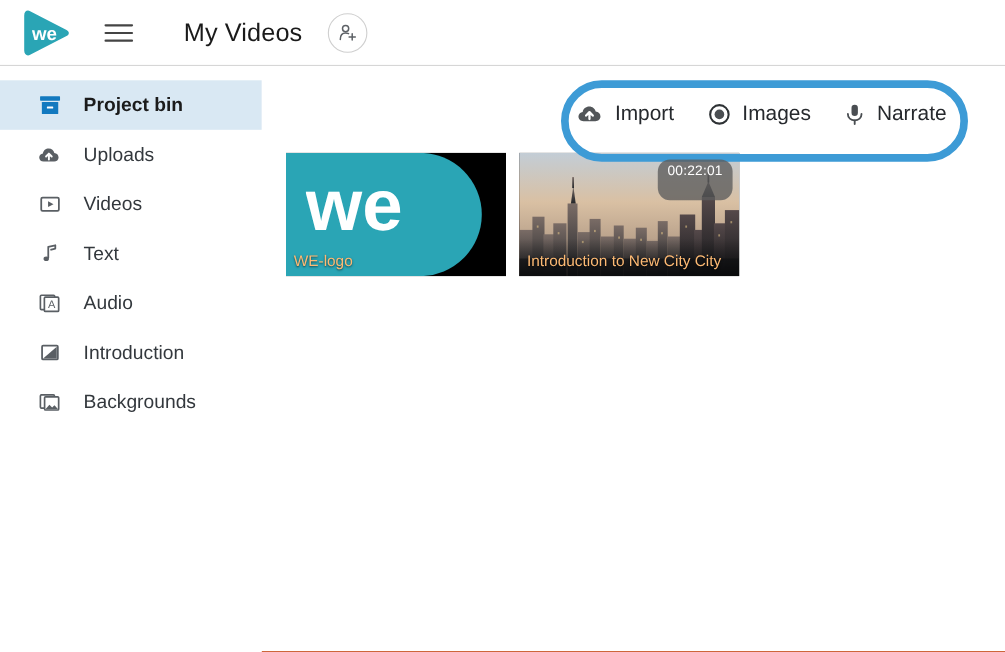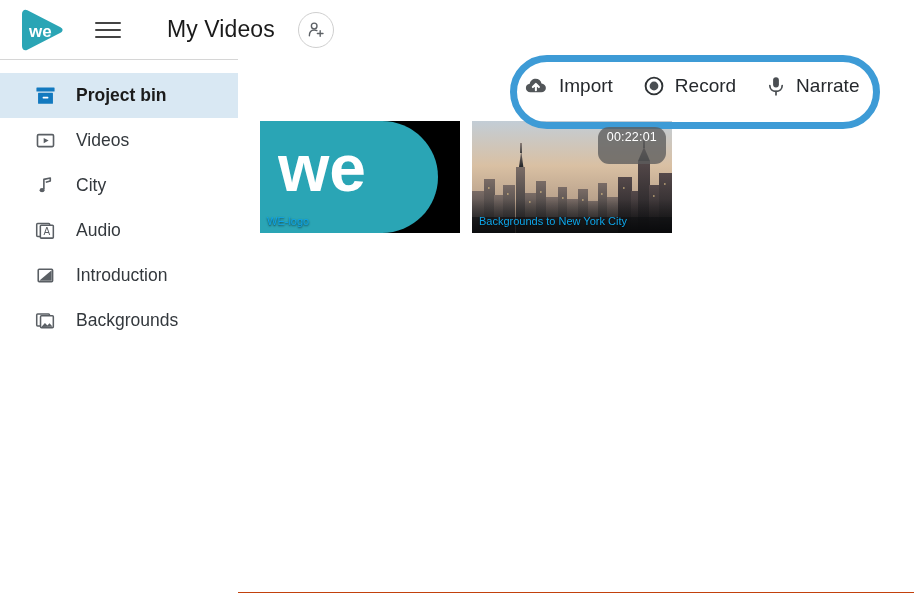--- a/index.html
+++ b/index.html
@@ -109,21 +109,21 @@
     align-items: center;
     justify-content: center;
     color: #5a5f64;
   }
   .sidebar-item.active .si-icon { color: #1279bf; }
   .sidebar-item .si-label { white-space: nowrap; line-height: 1; }
 
   
   #content {
     position: absolute;
-    left: 238px; top: 54px;
+    left: 238px; top: 72px;
     width: 676px; height: 424px;
     background: #fff;
   }
 
   
   #media-toolbar {
     position: absolute;
     left: 286px;
     top: 19px;
     display: flex;
@@ -206,22 +206,22 @@
     position: absolute;
     inset: 0;
     background: linear-gradient(#b9c4cf 0%, #cfb99f 32%, #8a7b74 55%, #2d2f33 86%, #16181b 100%);
     overflow: hidden;
   }
 
   .tile-label {
     position: absolute;
     left: 7px;
     bottom: 6px;
-    color: #0ea5e9;
-    font-size: 11px;
+    color: #fdba74;
+    font-size: 14px;
     z-index: 4;
     white-space: nowrap;
     text-shadow: 0 1px 2px rgba(0,0,0,.65);
   }
   .tile-shade {
     position: absolute;
     left: 0; right: 0; bottom: 0;
     height: 34px;
     background: linear-gradient(rgba(0,0,0,0), rgba(0,0,0,.55));
     z-index: 3;
@@ -277,40 +277,49 @@
       <span class="si-icon">
         <svg width="21" height="21" viewBox="0 0 22 22" aria-hidden="true">
           <rect x="1.5" y="2.5" width="19" height="4.4" rx="0.6" fill="#1279bf"></rect>
           <rect x="3.2" y="8" width="15.6" height="11.6" rx="0.6" fill="#1279bf"></rect>
           <rect x="8" y="12.3" width="6" height="1.9" rx="0.5" fill="#ffffff"></rect>
         </svg>
       </span>
       <span class="si-label">Project bin</span>
     </div>
 
+    <div class="sidebar-item">
+      <span class="si-icon">
+        <svg width="22" height="22" viewBox="0 0 24 24" aria-hidden="true">
+          <path d="M6.2 18.4 C3.6 18.4 1.8 16.6 1.8 14.3 C1.8 12.2 3.4 10.5 5.5 10.3 C5.9 7.5 8.3 5.5 11.2 5.5 C14 5.5 16.3 7.4 16.8 10 C19.2 10.2 21 12 21 14.3 C21 16.6 19.1 18.4 16.6 18.4 Z" fill="#5a5f64"></path>
+          <path d="M11.4 16.4 v-5 M8.6 13.4 l2.8-2.9 l2.8 2.9" fill="none" stroke="#ffffff" stroke-width="1.9" stroke-linecap="round" stroke-linejoin="round"></path>
+        </svg>
+      </span>
+      <span class="si-label">Uploads</span>
+    </div>
 
     <div class="sidebar-item">
       <span class="si-icon">
         <svg width="21" height="21" viewBox="0 0 22 22" aria-hidden="true">
           <rect x="2.6" y="4.8" width="16.8" height="12.6" rx="1.3" fill="none" stroke="#5a5f64" stroke-width="1.7"></rect>
           <path d="M9.1 8.3 l5.2 2.8 l-5.2 2.8 Z" fill="#5a5f64"></path>
         </svg>
       </span>
       <span class="si-label">Videos</span>
     </div>
 
 
     <div class="sidebar-item">
       <span class="si-icon">
         <svg width="21" height="21" viewBox="0 0 22 22" aria-hidden="true">
           <path d="M9.3 15.2 V4.6 L16 3.1 v3.2 L11.3 7.6" fill="none" stroke="#5a5f64" stroke-width="1.7" stroke-linejoin="round"></path>
           <ellipse cx="7.4" cy="15.9" rx="2.6" ry="2.2" fill="#5a5f64"></ellipse>
         </svg>
       </span>
-      <span class="si-label">City</span>
+      <span class="si-label">Text</span>
     </div>
 
     <div class="sidebar-item">
       <span class="si-icon">
         <svg width="21" height="21" viewBox="0 0 22 22" aria-hidden="true">
           <rect x="1.8" y="3.6" width="13.6" height="13.6" rx="1" fill="none" stroke="#5a5f64" stroke-width="1.6"></rect>
           <rect x="5.6" y="5.4" width="13.6" height="13.6" rx="1" fill="#ffffff" stroke="#5a5f64" stroke-width="1.6"></rect>
           <text x="9" y="16" font-family="Liberation Sans, sans-serif" font-size="10.5" fill="#5a5f64">A</text>
         </svg>
       </span>
@@ -356,21 +365,21 @@
         <span>Import</span>
       </div>
 
       <div class="tool-button">
         <span class="tb-icon">
           <svg width="22" height="22" viewBox="0 0 22 22" aria-hidden="true">
             <circle cx="11" cy="11" r="8.4" fill="none" stroke="#2e3235" stroke-width="1.9"></circle>
             <circle cx="11" cy="11" r="4.4" fill="#4a4e52"></circle>
           </svg>
         </span>
-        <span>Record</span>
+        <span>Images</span>
       </div>
 
       <div class="tool-button">
         <span class="tb-icon">
           <svg width="20" height="22" viewBox="0 0 20 22" aria-hidden="true">
             <rect x="7.1" y="2.2" width="5.8" height="10.2" rx="2.9" fill="#4a4e52"></rect>
             <path d="M3.8 10.6 C3.8 14.2 6.6 16.4 10 16.4 C13.4 16.4 16.2 14.2 16.2 10.6" fill="none" stroke="#4a4e52" stroke-width="1.7" stroke-linecap="round"></path>
             <path d="M10 16.4 v3.4" fill="none" stroke="#4a4e52" stroke-width="1.7" stroke-linecap="round"></path>
           </svg>
         </span>
@@ -448,17 +457,17 @@
               <rect x="129" y="72" width="1.6" height="2"></rect>
               <rect x="151" y="66" width="1.6" height="2"></rect>
               <rect x="181" y="74" width="1.6" height="2"></rect>
               <rect x="192" y="62" width="1.6" height="2"></rect>
             </g>
             <rect x="0" y="96" width="200" height="16" fill="#15171a" opacity="0.62"></rect>
           </svg>
         </div>
         <div class="tile-shade"></div>
         <div class="duration-badge">00:22:01</div>
-        <div class="tile-label">Backgrounds to New York City</div>
+        <div class="tile-label">Introduction to New City City</div>
       </div>
     </div>
   </div>
 </div>
 
 </body></html>

